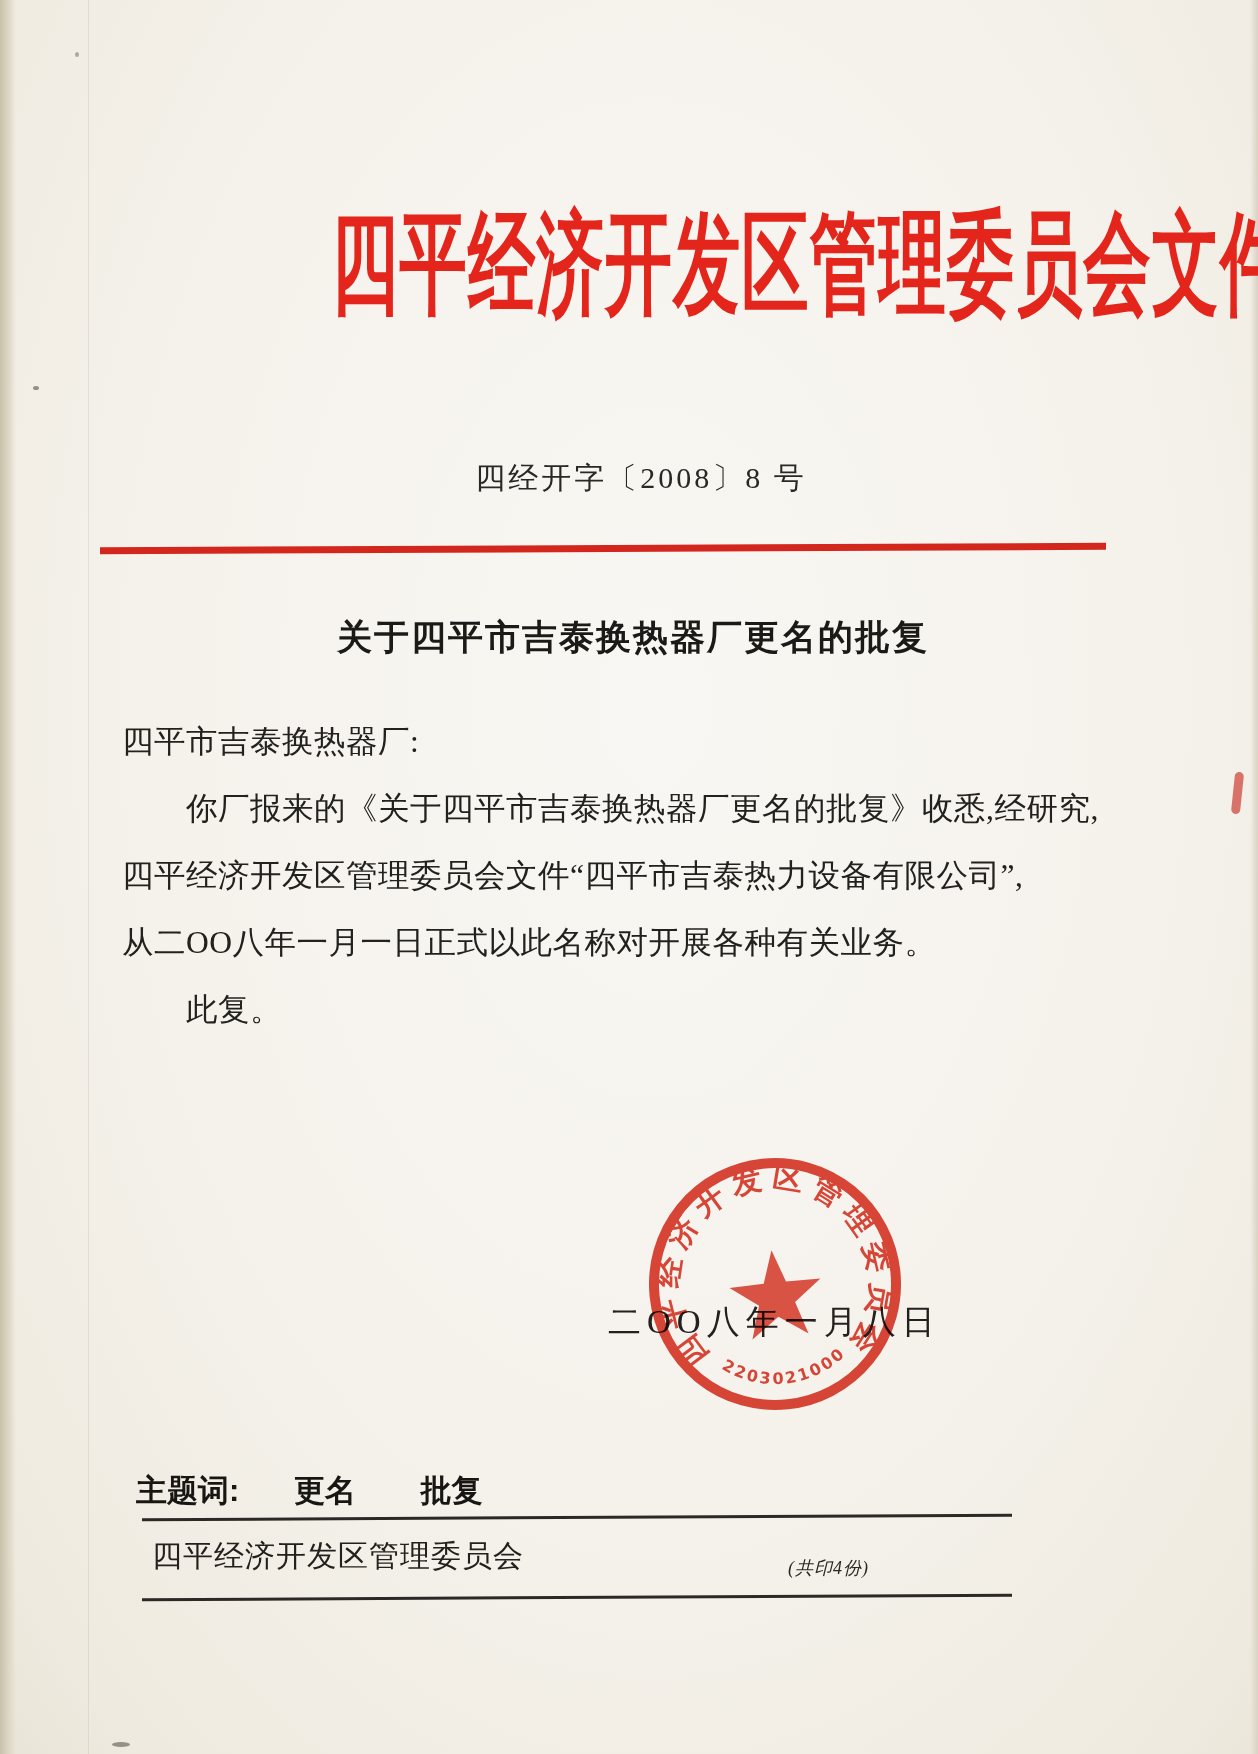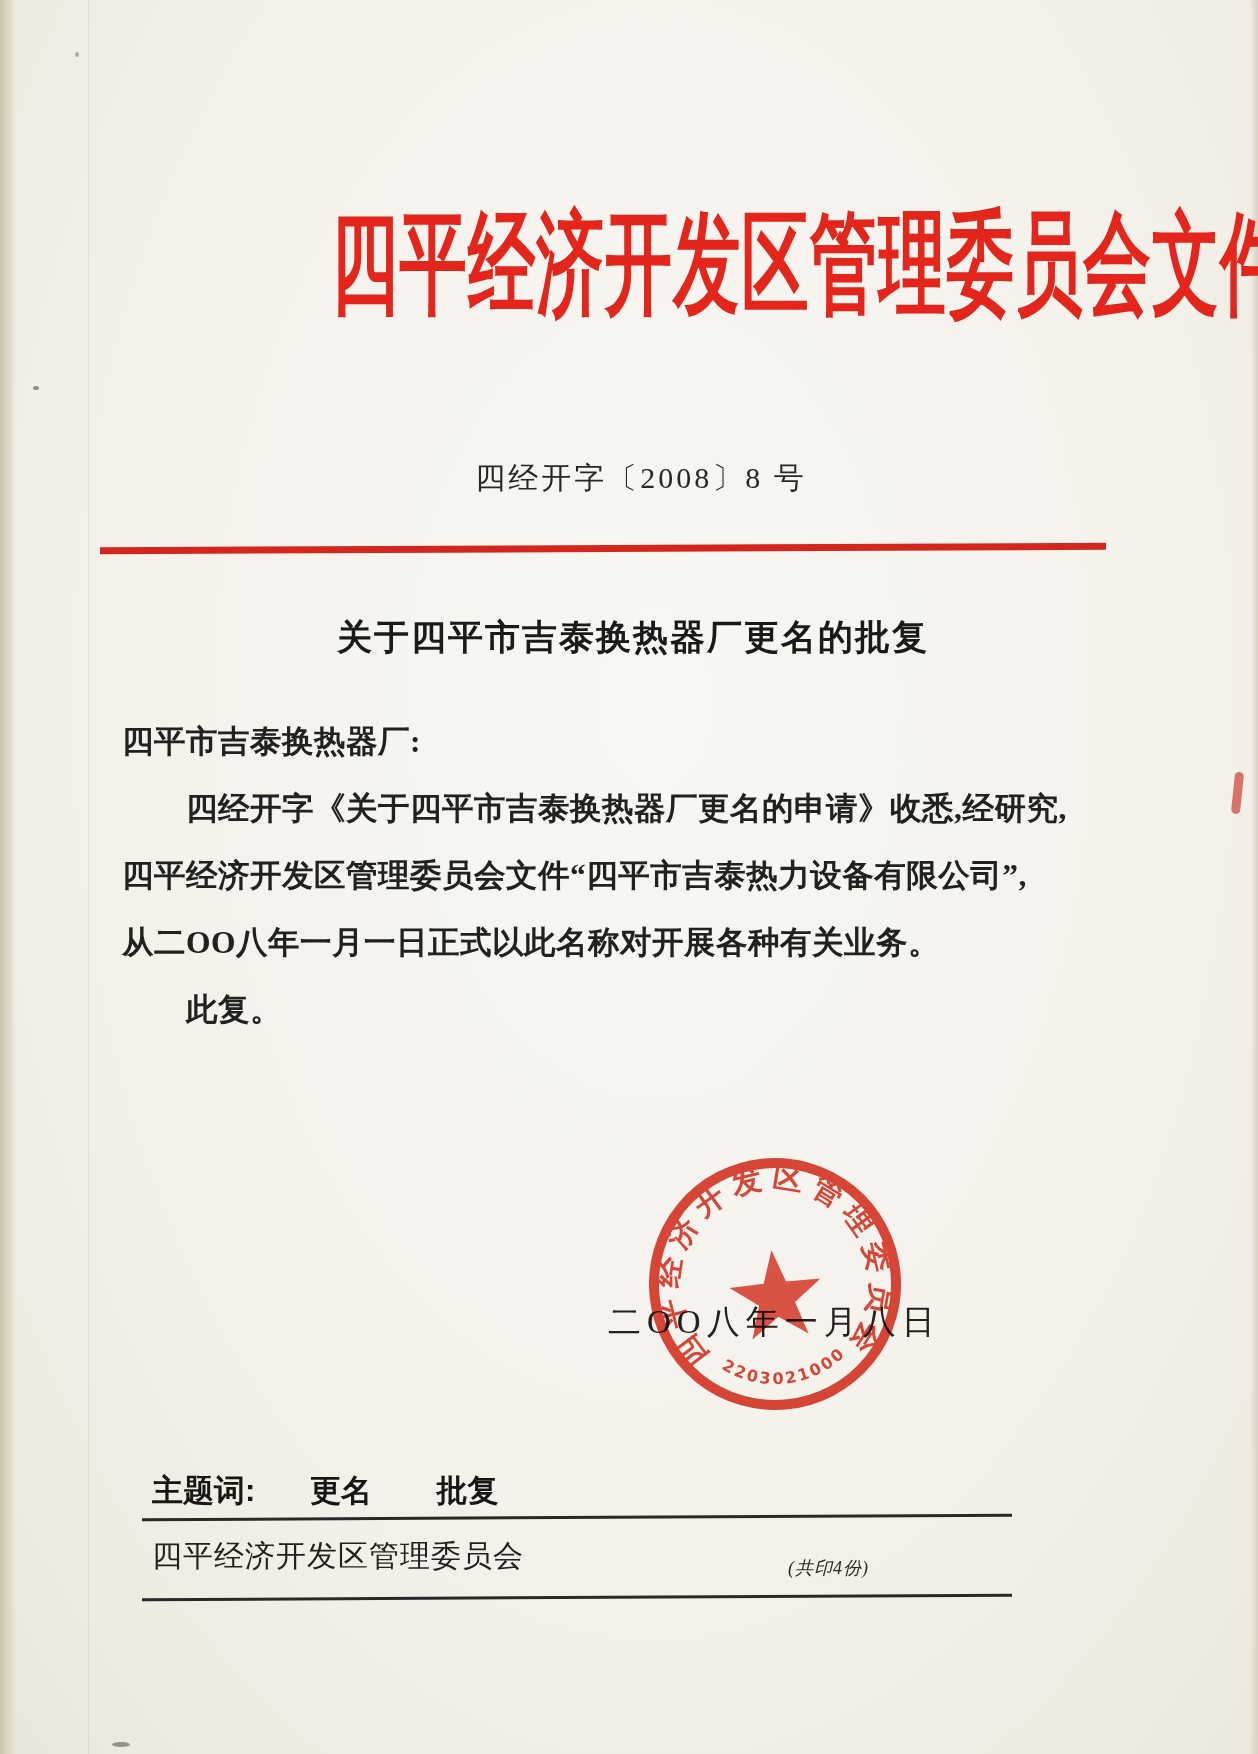--- a/index.html
+++ b/index.html
@@ -25,35 +25,35 @@
     font-size:30px;letter-spacing:3px;color:#2a2825;}
 
   .red-rule{position:absolute;top:545px;left:100px;width:1006px;height:7px;background:#d3261d;
     transform:rotate(-0.25deg);}
 
   .subject{position:absolute;top:610px;left:0;width:100%;margin:4px;text-align:center;
     font-family:"Liberation Sans","DejaVu Sans",sans-serif;
     font-size:35px;font-weight:bold;letter-spacing:2px;color:#1c1a18;}
 
   .body-block{position:absolute;top:712px;left:122px;width:1000px;font-size:31.5px;
-    letter-spacing:0.5px;color:#23211e;font-weight:bold;}
+    letter-spacing:0.5px;color:#23211e;}
   .body-block .line{height:67px;line-height:60px;white-space:nowrap;}
   .body-block .indent{padding-left:64px;}
 
   .issue-date{position:absolute;top:1300px;left:608px;font-size:33px;letter-spacing:6px;
     color:#23211e;white-space:nowrap;}
 
   .seal{position:absolute;left:637px;top:1146px;mix-blend-mode:multiply;opacity:0.93;
     transform:rotate(-6deg);}
   .seal-org{font-family:"Liberation Serif","DejaVu Serif",serif;font-size:30px;font-weight:bold;
     letter-spacing:8px;fill:#dc3a2a;}
   .seal-num{font-family:"DejaVu Sans","Liberation Sans",sans-serif;font-size:16px;font-weight:bold;
     letter-spacing:2.5px;fill:#dc3a2a;}
 
-  .keywords{position:absolute;top:1470px;left:152px;
+  .keywords{position:absolute;top:1470px;left:136px;
     font-family:"Liberation Sans","DejaVu Sans",sans-serif;
     font-size:31px;font-weight:bold;color:#181613;white-space:nowrap;}
   .keywords .kw-label{margin-right:46px;}
   .keywords .kw-item{margin-right:56px;}
 
   .hr{position:absolute;left:142px;width:870px;height:3px;background:#2b2926;}
   .hr1{top:1516px;transform:rotate(-0.3deg);}
   .hr2{top:1596px;transform:rotate(-0.3deg);}
 
   .footer-row{position:absolute;top:1536px;left:152px;width:860px;display:flex;
@@ -72,21 +72,21 @@
   <h1 class="header-title"><span class="inner">四平经济开发区管理委员会文件</span></h1>
 
   <div class="doc-number">四经开字〔2008〕8 号</div>
 
   <div class="red-rule"></div>
 
   <h2 class="subject">关于四平市吉泰换热器厂更名的批复</h2>
 
   <div class="body-block">
     <div class="line">四平市吉泰换热器厂:</div>
-    <div class="line indent">四经开字《关于四平市吉泰换热器厂更名的申请》收悉,经研究,</div>
+    <div class="line indent">你厂报来的《关于四平市吉泰换热器厂更名的批复》收悉,经研究,</div>
     <div class="line">四平经济开发区管理委员会文件“四平市吉泰热力设备有限公司”,</div>
     <div class="line">从二OO八年一月一日正式以此名称对开展各种有关业务。</div>
     <div class="line indent">此复。</div>
   </div>
 
   <div class="issue-date">二OO八年一月八日</div>
 
   <svg class="seal" width="276" height="276" viewBox="-138 -138 276 276">
     <circle r="121" fill="none" stroke="#dc3a2a" stroke-width="10"></circle>
     <polygon points="0,-34 -11.2,-1.4 -45.7,-0.8 -18.1,19.9 -28.2,52.8 0,33 28.2,52.8 18.1,19.9 45.7,-0.8 11.2,-1.4" fill="#dc3a2a" fill-opacity="0.92"></polygon>

